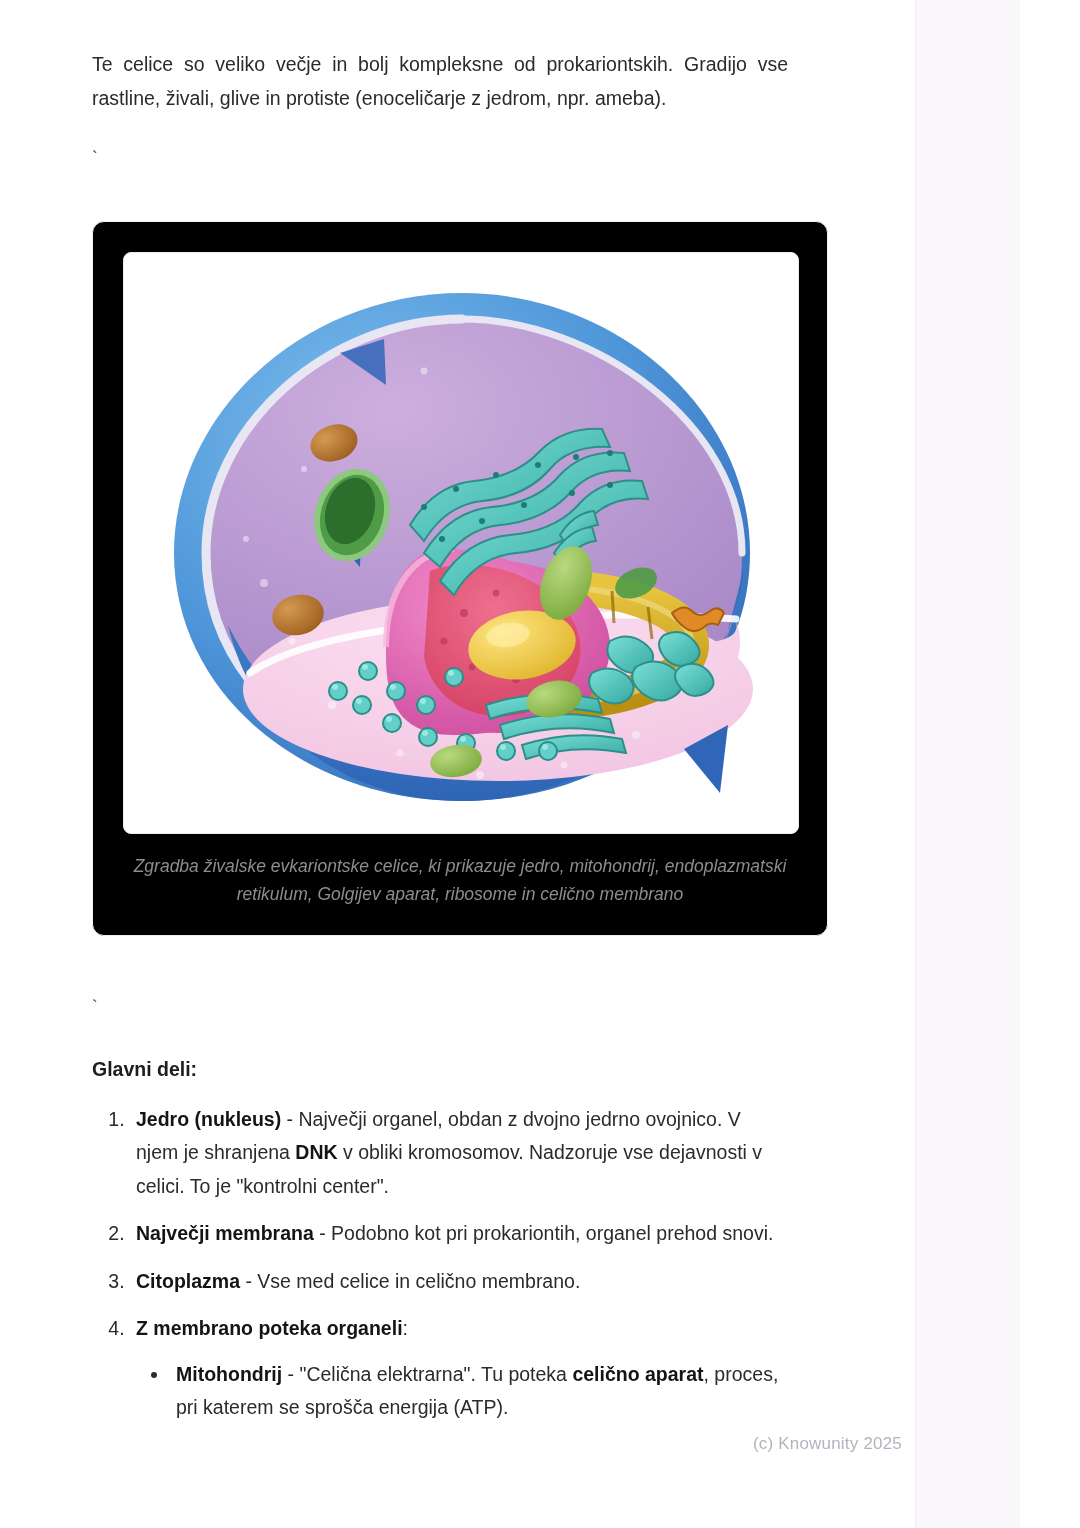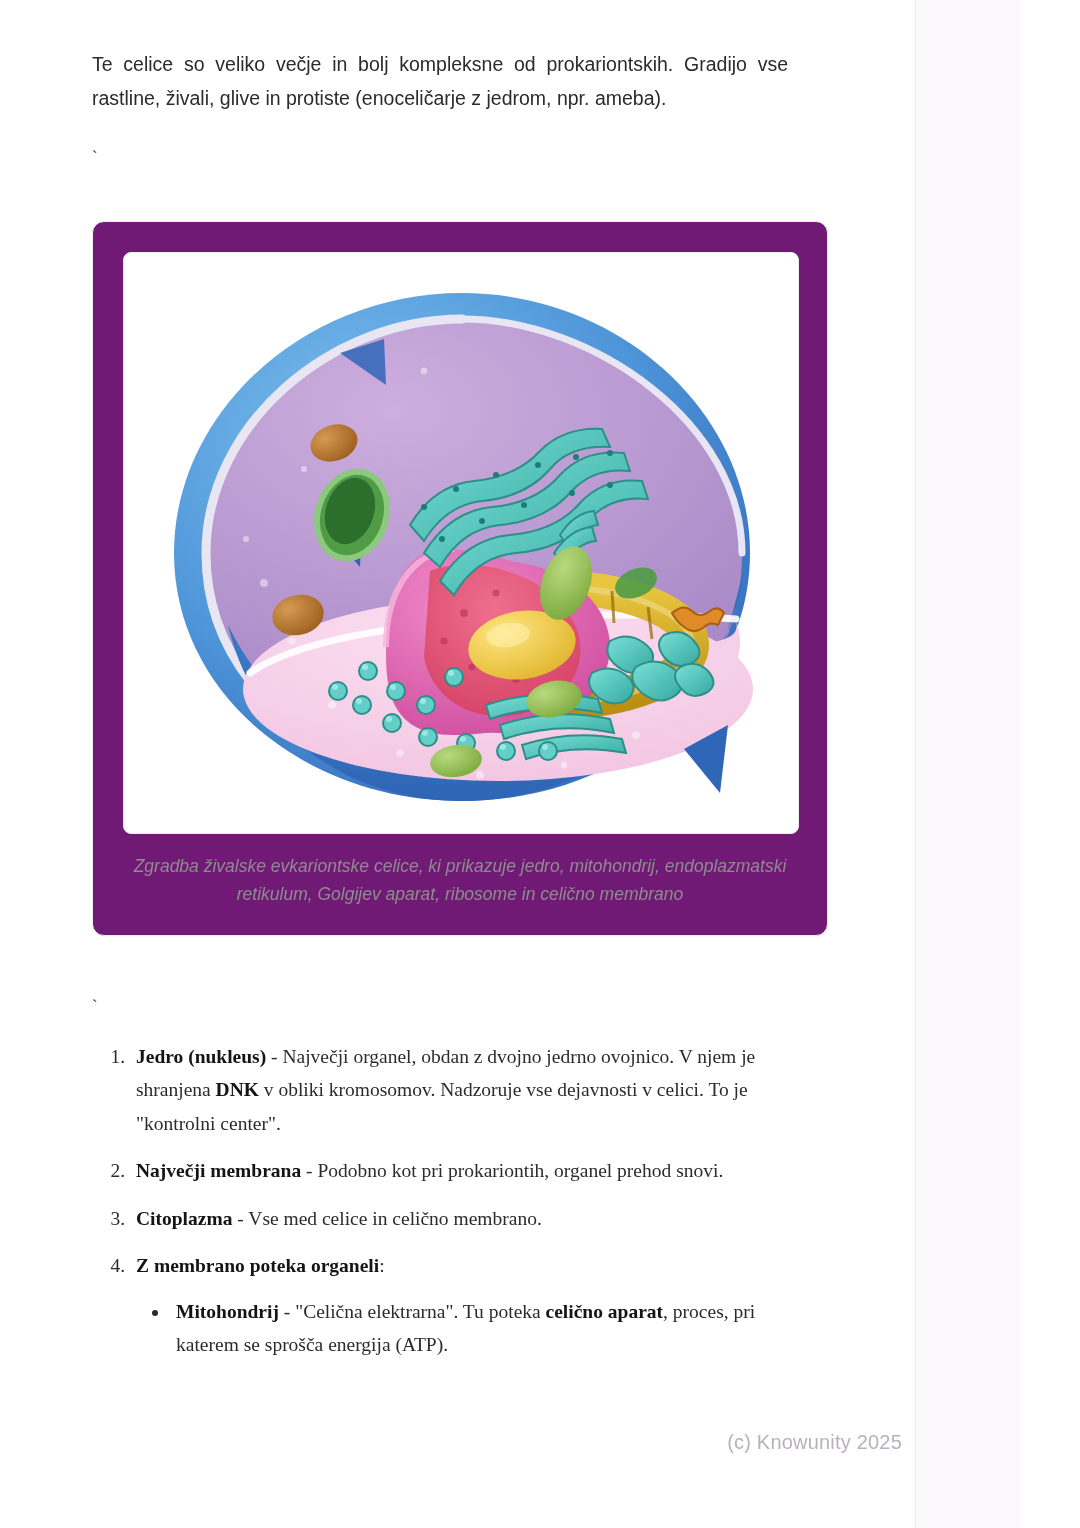--- a/index.html
+++ b/index.html
@@ -43,21 +43,21 @@
     font-size: 17px;
     color: #3a3a3a;
     line-height: 1;
     margin: 34px 0 0 0;
     height: 20px;
   }
   
   .figure-card {
     margin-top: 52px;
     width: 736px;
-    background: #701a75;
+    background: #000000;
     border: 1px solid #f0f0f0;
     border-radius: 12px;
     padding: 30px 30px 26px 30px;
   }
   .figure-image-frame {
     width: 676px;
     height: 582px;
     background: #ffffff;
     border: 1px solid #ececec;
     border-radius: 8px;
@@ -81,41 +81,40 @@
     font-size: 19.5px;
     font-weight: bold;
     color: #1d1d1d;
   }
   ol.main-list {
     margin: 22px 0 0 0;
     padding-left: 38px;
     font-size: 19.5px;
     line-height: 1.72;
     color: #2b2b2b;
-    font-family: Liberation Serif, serif;
   }
   ol.main-list > li {
     margin-bottom: 14px;
     padding-left: 6px;
   }
   ul.sub-list {
     margin: 12px 0 0 0;
     padding-left: 34px;
     list-style-type: disc;
   }
   ul.sub-list > li {
     margin-bottom: 8px;
     padding-left: 6px;
   }
   b { font-weight: bold; color: #141414; }
   .watermark {
     position: absolute;
     right: 118px;
     bottom: 74px;
-    font-size: 20px;
+    font-size: 17px;
     color: #b9b0be;
     letter-spacing: 0.2px;
   }
 </style>
 </head>
 <body>
 
 <div id="page">
 
   <div class="right-strip"></div>
@@ -372,20 +371,21 @@
           <ellipse cx="512" cy="330" rx="22" ry="14" transform="rotate(-24 512 330)" fill="#4f9b46" opacity="0.9"></ellipse>
 
           <path d="M196 230 q 18 -22 40 -10 q 20 12 10 34 q -12 22 -34 14 q -22 -8 -16 -38 Z" fill="#3f8f3f" opacity="0"></path>
         </svg>
       </div>
       <div class="figure-caption">Zgradba živalske evkariontske celice, ki prikazuje jedro, mitohondrij, endoplazmatski retikulum, Golgijev aparat, ribosome in celično membrano</div>
     </div>
 
     <div class="tick spacer-tick">`</div>
 
+    <h3 class="section-heading">Glavni deli:</h3>
 
     <ol class="main-list" id="main-list">
         <li><b>Jedro (nukleus)</b><span> - Največji organel, obdan z dvojno jedrno ovojnico. V njem je shranjena </span><b>DNK</b><span> v obliki kromosomov. Nadzoruje vse dejavnosti v celici. To je "kontrolni center".</span></li>
         <li><b>Največji membrana</b><span> - Podobno kot pri prokariontih, organel prehod snovi.</span></li>
         <li><b>Citoplazma</b><span> - Vse med celice in celično membrano.</span></li>
         <li><b>Z membrano poteka organeli</b><span>:</span><ul class="sub-list">
             <li><b>Mitohondrij</b><span> - "Celična elektrarna". Tu poteka </span><b>celično aparat</b><span>, proces, pri katerem se sprošča energija (ATP).</span></li>
           </ul></li>
       </ol>
 

